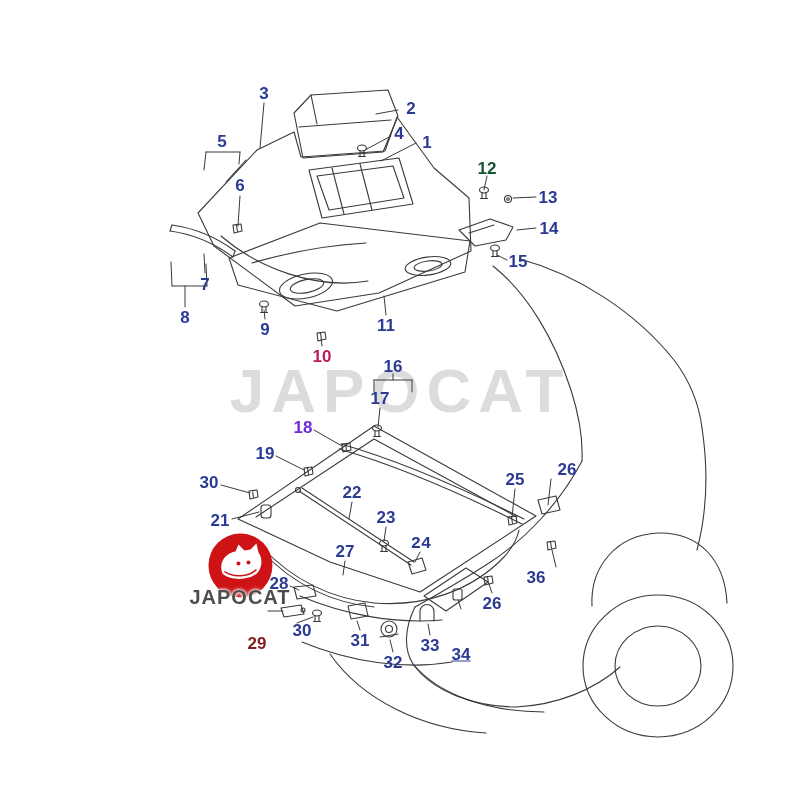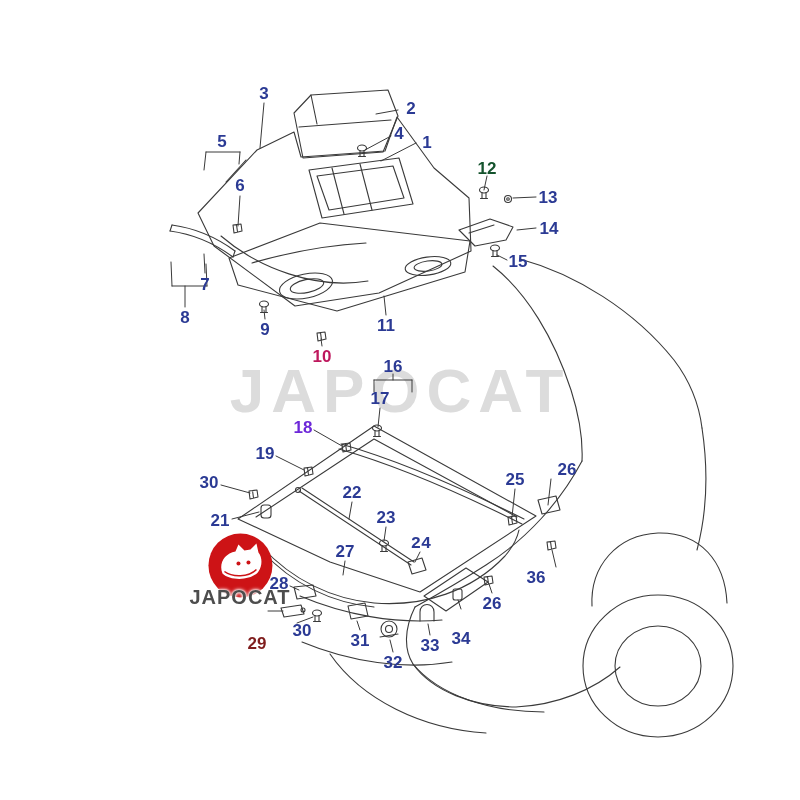--- a/index.html
+++ b/index.html
@@ -206,18 +206,18 @@
       <div class="callout" style="left: 421px; top: 543px; color: rgb(43, 58, 148); font-family: Liberation Mono, monospace;">24</div>
       <div class="callout" style="left: 515px; top: 479px; color: rgb(43, 58, 148);">25</div>
       <div class="callout" style="left: 567px; top: 469px; color: rgb(43, 58, 148);">26</div>
       <div class="callout" style="left: 345px; top: 551px; color: rgb(43, 58, 148); text-align: center;">27</div>
       <div class="callout" style="left: 279px; top: 583px; color: rgb(43, 58, 148);">28</div>
       <div class="callout" style="left: 257px; top: 643px; color: #7f1d1d; text-align: center;">29</div>
       <div class="callout" style="left: 290px; top: 630px; color: rgb(43, 58, 148); margin-left: 12px;">30</div>
       <div class="callout" style="left: 360px; top: 640px; color: rgb(43, 58, 148);">31</div>
       <div class="callout" style="left: 393px; top: 662px; color: rgb(43, 58, 148);">32</div>
       <div class="callout" style="left: 430px; top: 645px; color: rgb(43, 58, 148);">33</div>
-      <div class="callout" style="left: 461px; top: 638px; color: rgb(43, 58, 148);">34</div>
+      <div class="callout" style="left: 461px; top: 654px; color: rgb(43, 58, 148); text-decoration: underline;">34</div>
       <div class="callout" style="left: 492px; top: 603px; color: rgb(43, 58, 148);">26</div>
       <div class="callout" style="left: 536px; top: 577px; color: rgb(43, 58, 148);">36</div>
     </div>
 
 </div>
 
 </body></html>

